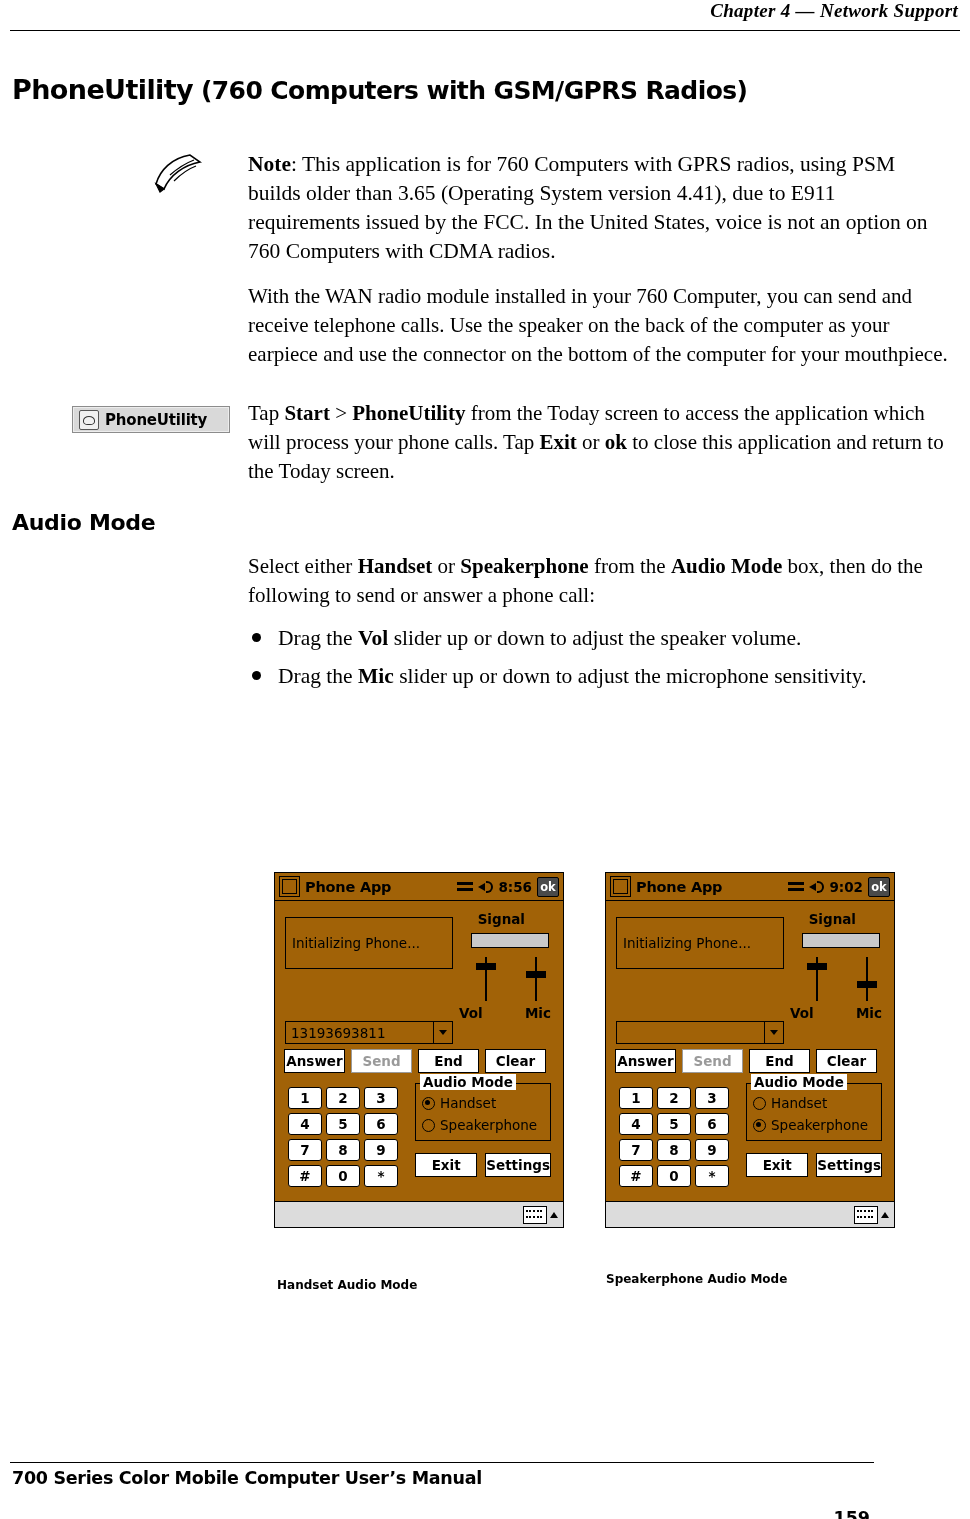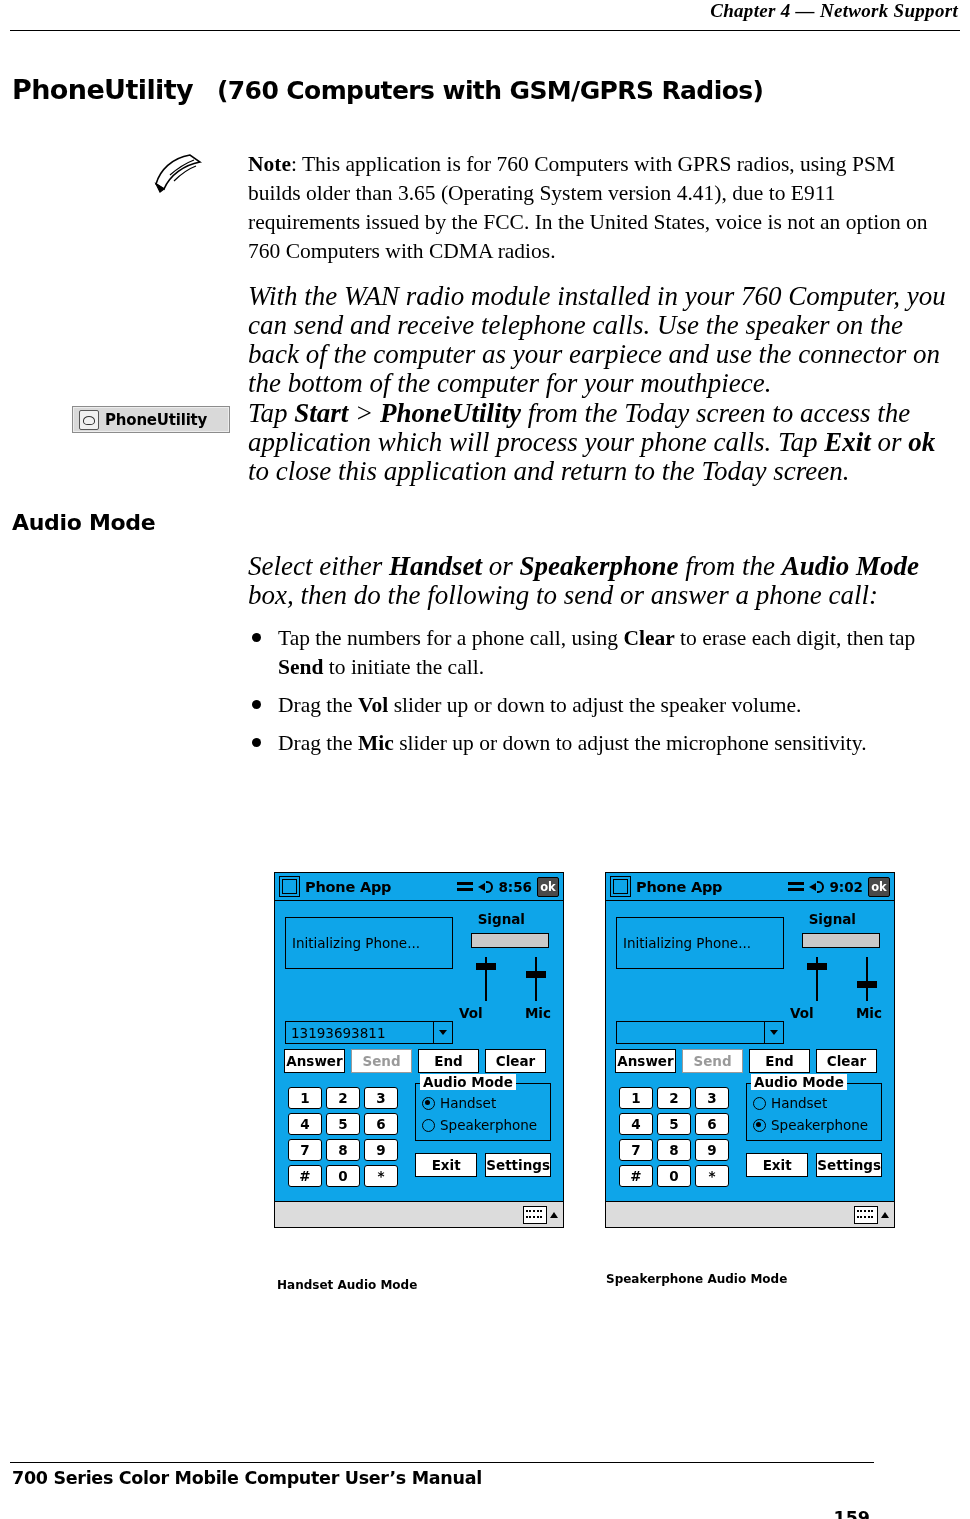--- a/index.html
+++ b/index.html
@@ -78,23 +78,22 @@
     left: 248px;
     top: 150px;
     width: 700px;
     font-size: 21.5px;
     line-height: 29px;
   }
   .note-body b { font-weight: bold; }
 
   .para {
     position: absolute;
-    font-size: 27px;
+    font-size: 21px;
     line-height: 29px;
-    font-style: italic;
   }
   .p-with-wan {
     left: 248px;
     top: 282px;
     width: 704px;
   }
 
   
   .pu-badge {
     position: absolute;
@@ -186,21 +185,21 @@
   .shots {
     position: absolute;
     left: 0;
     top: 868px;
     width: 970px;
     height: 430px;
   }
   .device {
     position: absolute;
     width: 290px;
-    background: #0ea5e9;
+    background: #a16207;
     border: 1.5px solid #000;
     box-sizing: border-box;
     font-family: "DejaVu Sans", sans-serif;
   }
   .device.left  { left: 274px; top: 4px; }
   .device.right { left: 605px; top: 4px; }
 
   .titlebar {
     height: 28px;
     border-bottom: 1.5px solid #000;
@@ -528,21 +527,21 @@
 <body>
 
 <div class="page">
 
   <div class="header">
     <div class="header-text">Chapter  4  —  Network Support</div>
     <div class="header-rule"></div>
   </div>
 
   <div class="doc-title">
-    <span>PhoneUtility</span><span class="small" style="margin-left:24px;">(760 Computers with GSM/GPRS Radios)</span>
+    <span>PhoneUtility</span><span class="small" style="margin-left:8px;">(760 Computers with GSM/GPRS Radios)</span>
   </div>
 
   <div class="note-icon">
     <svg width="56" height="48" viewBox="0 0 56 48">
       <path d="M6 36 C10 22, 22 10, 40 7 L50 14 C34 17, 20 27, 14 41 Z" fill="#ffffff" stroke="#000" stroke-width="1.6"></path>
       <path d="M14 41 L6 36 L10 44 Z" fill="#000" stroke="#000" stroke-width="1.2"></path>
       <path d="M20 27 C28 20, 36 15, 44 12" fill="none" stroke="#000" stroke-width="1.2"></path>
       <path d="M24 33 C31 26, 38 21, 46 18" fill="none" stroke="#000" stroke-width="1.2"></path>
     </svg>
   </div>
@@ -562,24 +561,20 @@
     <span>Tap </span><b>Start</b><span> &gt; </span><b>PhoneUtility</b><span> from the Today screen to access the application which will process your phone calls. Tap </span><b>Exit</b><span> or </span><b>ok</b><span> to close this application and return to the Today screen.</span>
   </div>
 
   <div class="sec-head">Audio Mode</div>
 
   <div class="para p-select">
     <span>Select either </span><b>Handset</b><span> or </span><b>Speakerphone</b><span> from the </span><b>Audio Mode</b><span> box, then do the following to send or answer a phone call:</span>
   </div>
 
   <div class="bullets">
-    <div class="bullet">
-      <span class="dot"></span>
-      <span>Tap the numbers for a phone call, using </span><b>Clear</b><span> to erase each digit, then tap </span><b>Send</b><span> to initiate the call.</span>
-    </div>
     <div class="bullet">
       <span class="dot"></span>
       <span>Drag the </span><b>Vol</b><span> slider up or down to adjust the speaker volume.</span>
     </div>
     <div class="bullet">
       <span class="dot"></span>
       <span>Drag the </span><b>Mic</b><span> slider up or down to adjust the microphone sensitivity.</span>
     </div>
   </div>
 

